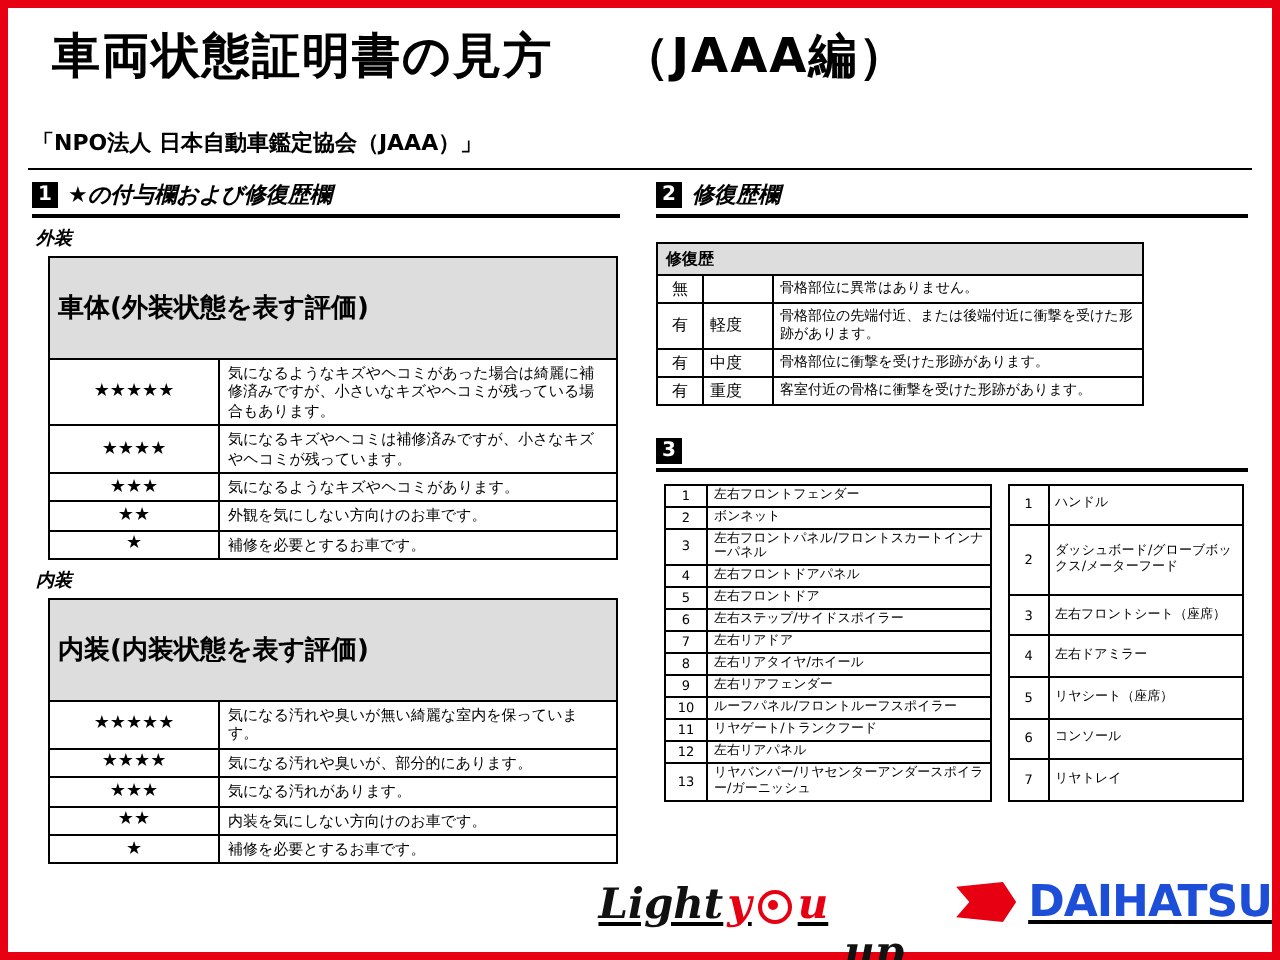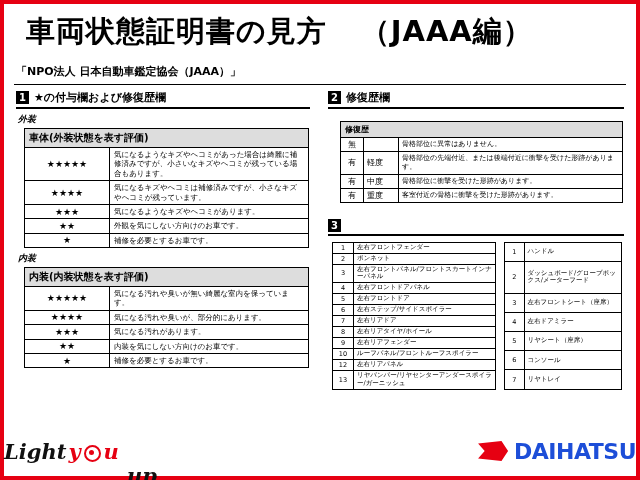--- a/index.html
+++ b/index.html
@@ -15,21 +15,21 @@
     border:4px solid #e60012;
     box-sizing:border-box;
     background:#fff;
   }
   
   .header{
     position:absolute;left:0;top:0;width:632px;height:56px;
   }
   .title{
     position:absolute;left:22px;top:8px;
-    font-size:29px;font-weight:bold;letter-spacing:1px;
+    font-size:24px;font-weight:bold;letter-spacing:1px;
     font-family:"DejaVu Sans","Liberation Sans",sans-serif;
   }
   .title .sub{margin-left:34px;}
   .subtitle{
     position:absolute;left:12px;top:60px;
     font-size:11px;font-weight:bold;
   }
   .rule{
     position:absolute;left:10px;top:80px;width:612px;height:1px;background:#000;
   }
@@ -40,47 +40,47 @@
   .sec-head{
     display:flex;align-items:center;
     border-bottom:2px solid #000;
     padding-bottom:2px;
   }
   .sec-num{
     display:inline-block;width:13px;height:13px;line-height:13px;
     background:#000;color:#fff;text-align:center;font-size:10px;font-weight:bold;
     margin-right:5px;
   }
-  .sec-title{font-size:11px;font-weight:bold;}
+  .sec-title{font-size:11px;font-weight:bold;font-style:italic;}
   .grp-label{font-size:9px;font-weight:bold;margin:4px 0 2px 2px;font-style:italic;}
   
   table{border-collapse:collapse;}
   td{border:1px solid #000;padding:1px 3px;vertical-align:middle;}
   .tbl-eval{width:285px;margin-left:8px;}
-  .tbl-eval td.hd{background:#ddd;font-size:10px;font-weight:bold;text-align:left;padding:2px 4px;}
+  .tbl-eval td.hd{background:#ddd;font-size:13px;font-weight:bold;text-align:left;padding:16px 4px;}
   .tbl-eval td.star{width:78px;text-align:center;font-size:9px;letter-spacing:0px;}
   .tbl-eval td.desc{font-size:7.5px;line-height:1.25;padding:2px 4px;}
   
-  .tbl-rep{width:283px;margin-left:12px;margin-top:12px;}
+  .tbl-rep{width:244px;margin-top:12px;}
   .tbl-rep td.hd{background:#ddd;font-size:8px;font-weight:bold;padding:2px 4px;}
   .tbl-rep td.c1{width:16px;text-align:center;font-size:8px;}
   .tbl-rep td.c2{width:28px;font-size:8px;}
   .tbl-rep td.c3{font-size:7px;line-height:1.25;padding:2px 3px;}
   
   .parts-wrap{display:flex;margin-top:6px;margin-left:4px;}
   .tbl-parts{font-size:6.5px;}
   .tbl-parts td.no{width:14px;text-align:center;}
   .tbl-parts td.nm{padding-left:3px;line-height:1.2;}
   .tbl-parts.left{width:164px;}
   .tbl-parts.right{width:118px;margin-left:8px;}
   .tbl-parts.right td.nm{width:104px;}
   
   .footer{
     position:absolute;left:0;bottom:0;width:632px;height:50px;
-    display:flex;align-items:center;justify-content:space-between;
+    display:flex;align-items:center;justify-content:flex-end;text-decoration:underline;
   }
   .light-logo{
     font-size:21px;font-style:italic;font-weight:bold;color:#111;
     font-family:"DejaVu Serif","Liberation Serif",serif;
     display:flex;align-items:center;
   }
   .light-logo .yu{color:#e60012;margin:0 2px;}
   .eye{
     display:inline-block;width:13px;height:13px;border-radius:50%;
     border:2px solid #e60012;position:relative;margin:0 1px;top:2px;
@@ -253,20 +253,24 @@
               </tr>
           <tr>
                 <td class="no">9</td>
                 <td class="nm">左右リアフェンダー</td>
               </tr>
           <tr>
                 <td class="no">10</td>
                 <td class="nm">ルーフパネル/フロントルーフスポイラー</td>
               </tr>
           <tr>
+                <td class="no">11</td>
+                <td class="nm">リヤゲート/トランクフード</td>
+              </tr>
+          <tr>
                 <td class="no">12</td>
                 <td class="nm">左右リアパネル</td>
               </tr>
           <tr>
                 <td class="no">13</td>
                 <td class="nm">リヤバンパー/リヤセンターアンダースポイラー/ガーニッシュ</td>
               </tr>
         </tbody>
           </table>
         <table class="tbl-parts right">

